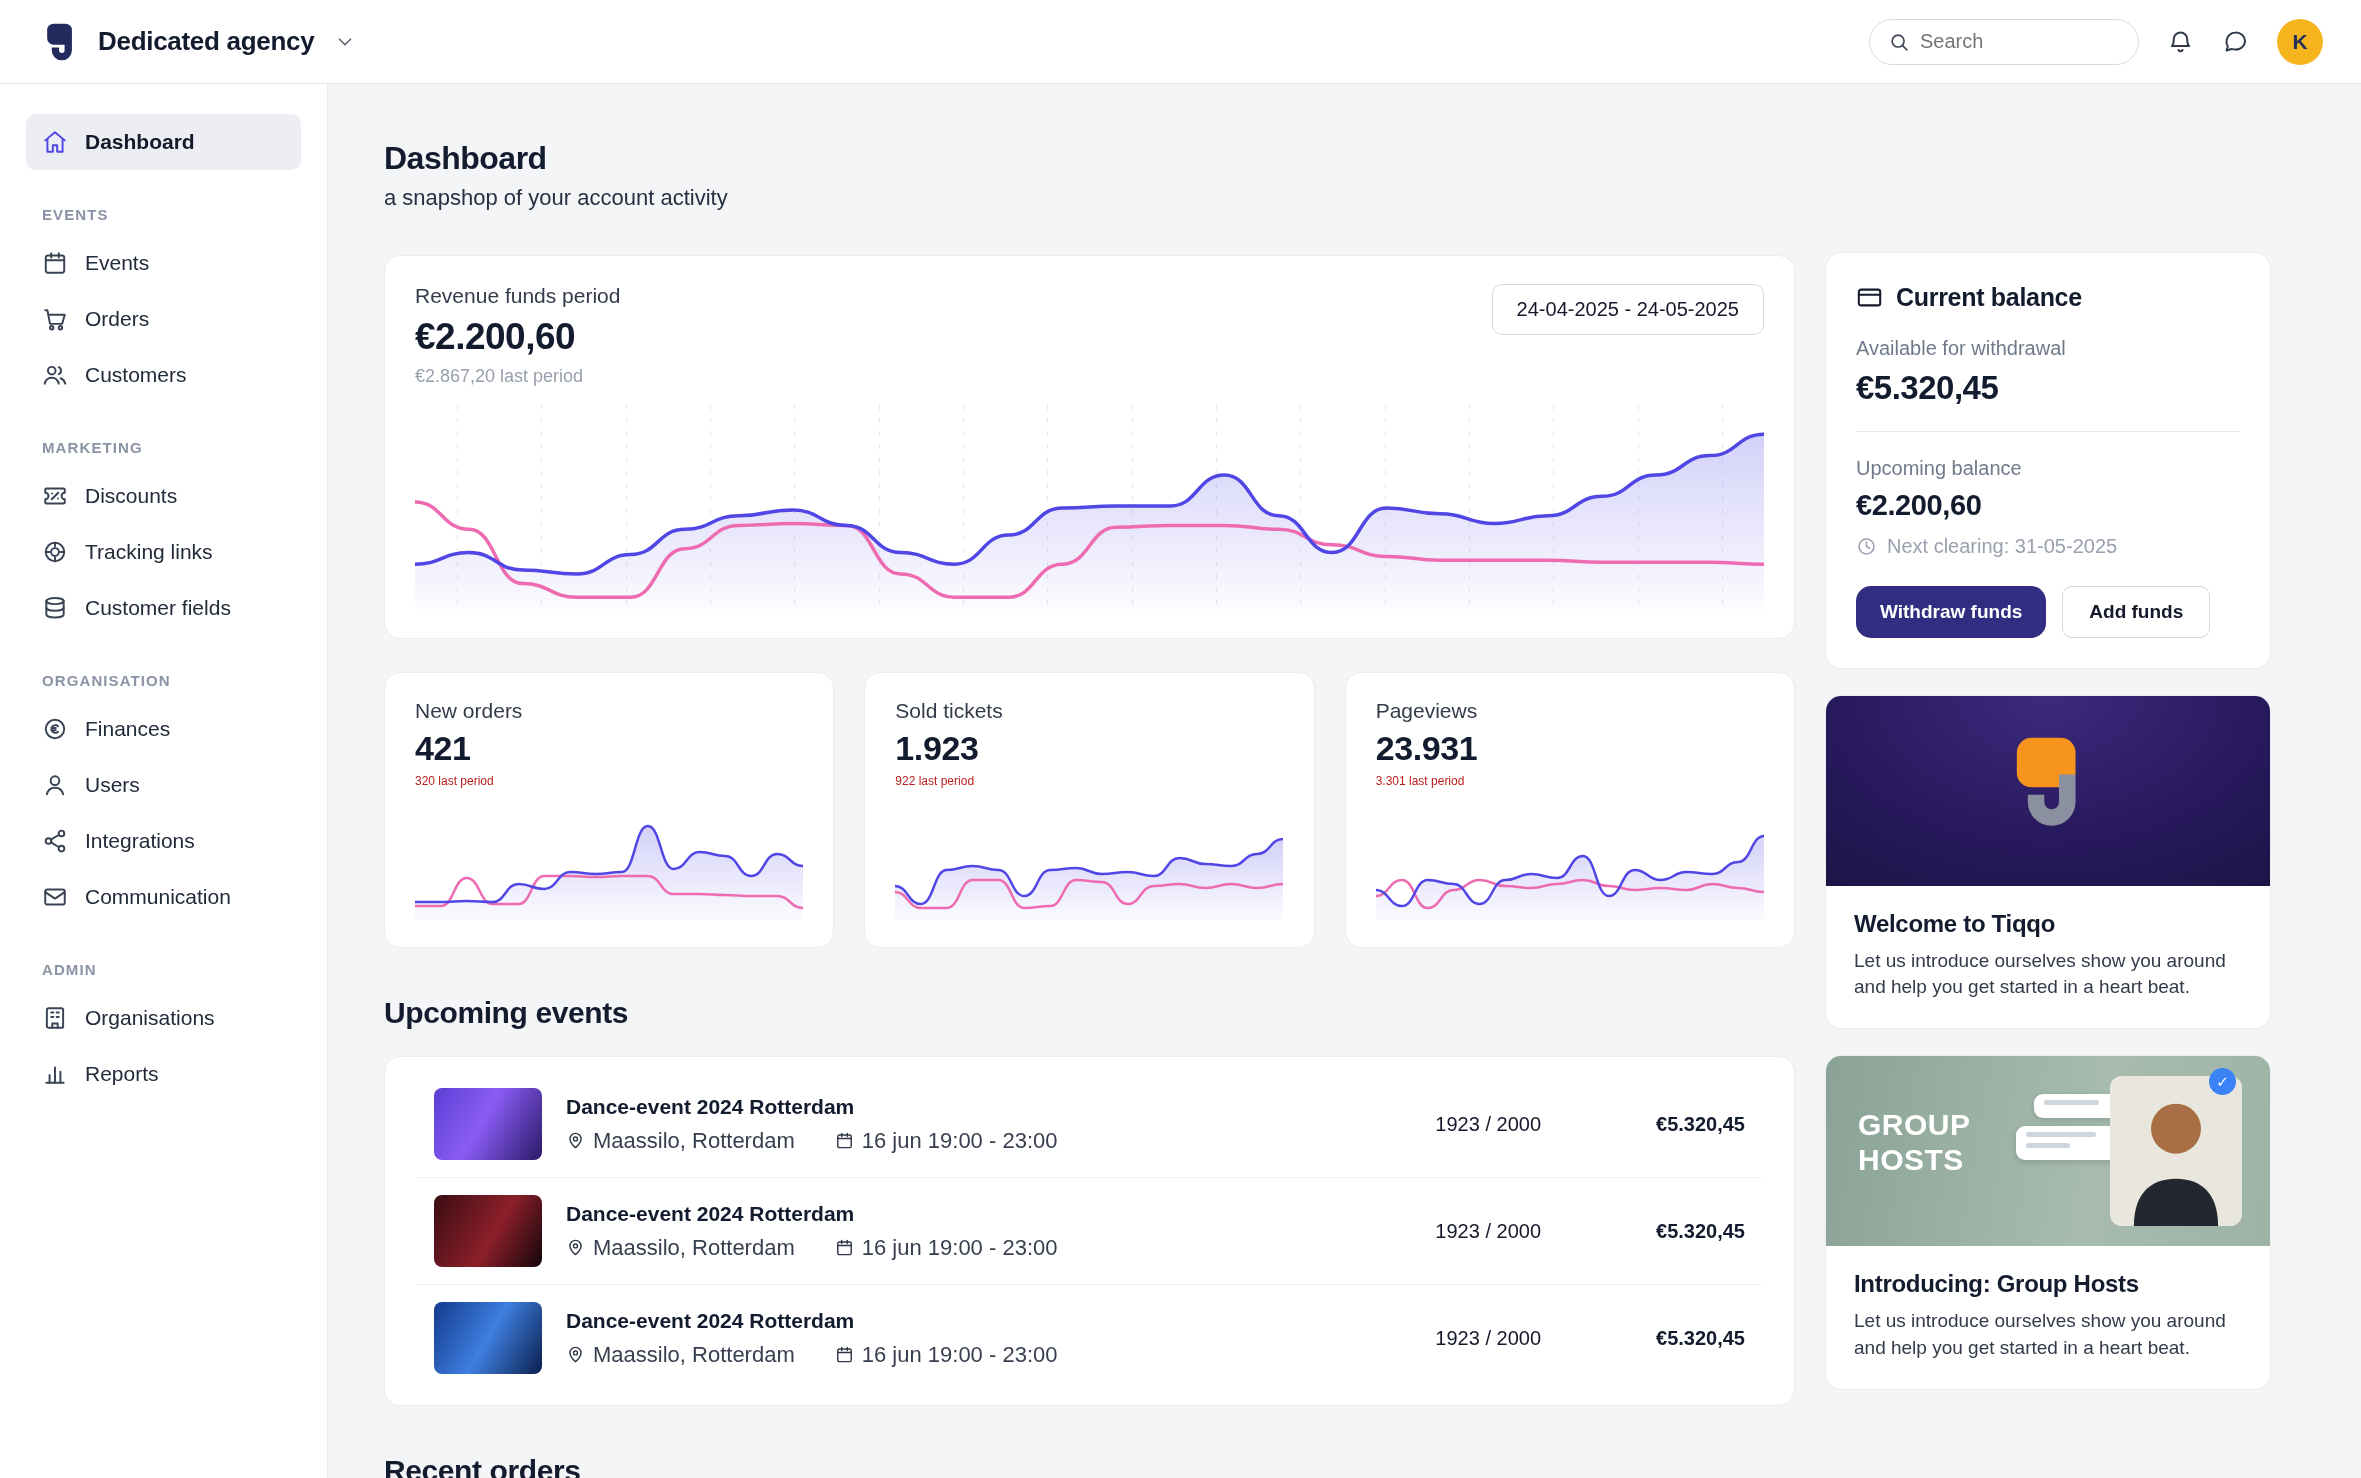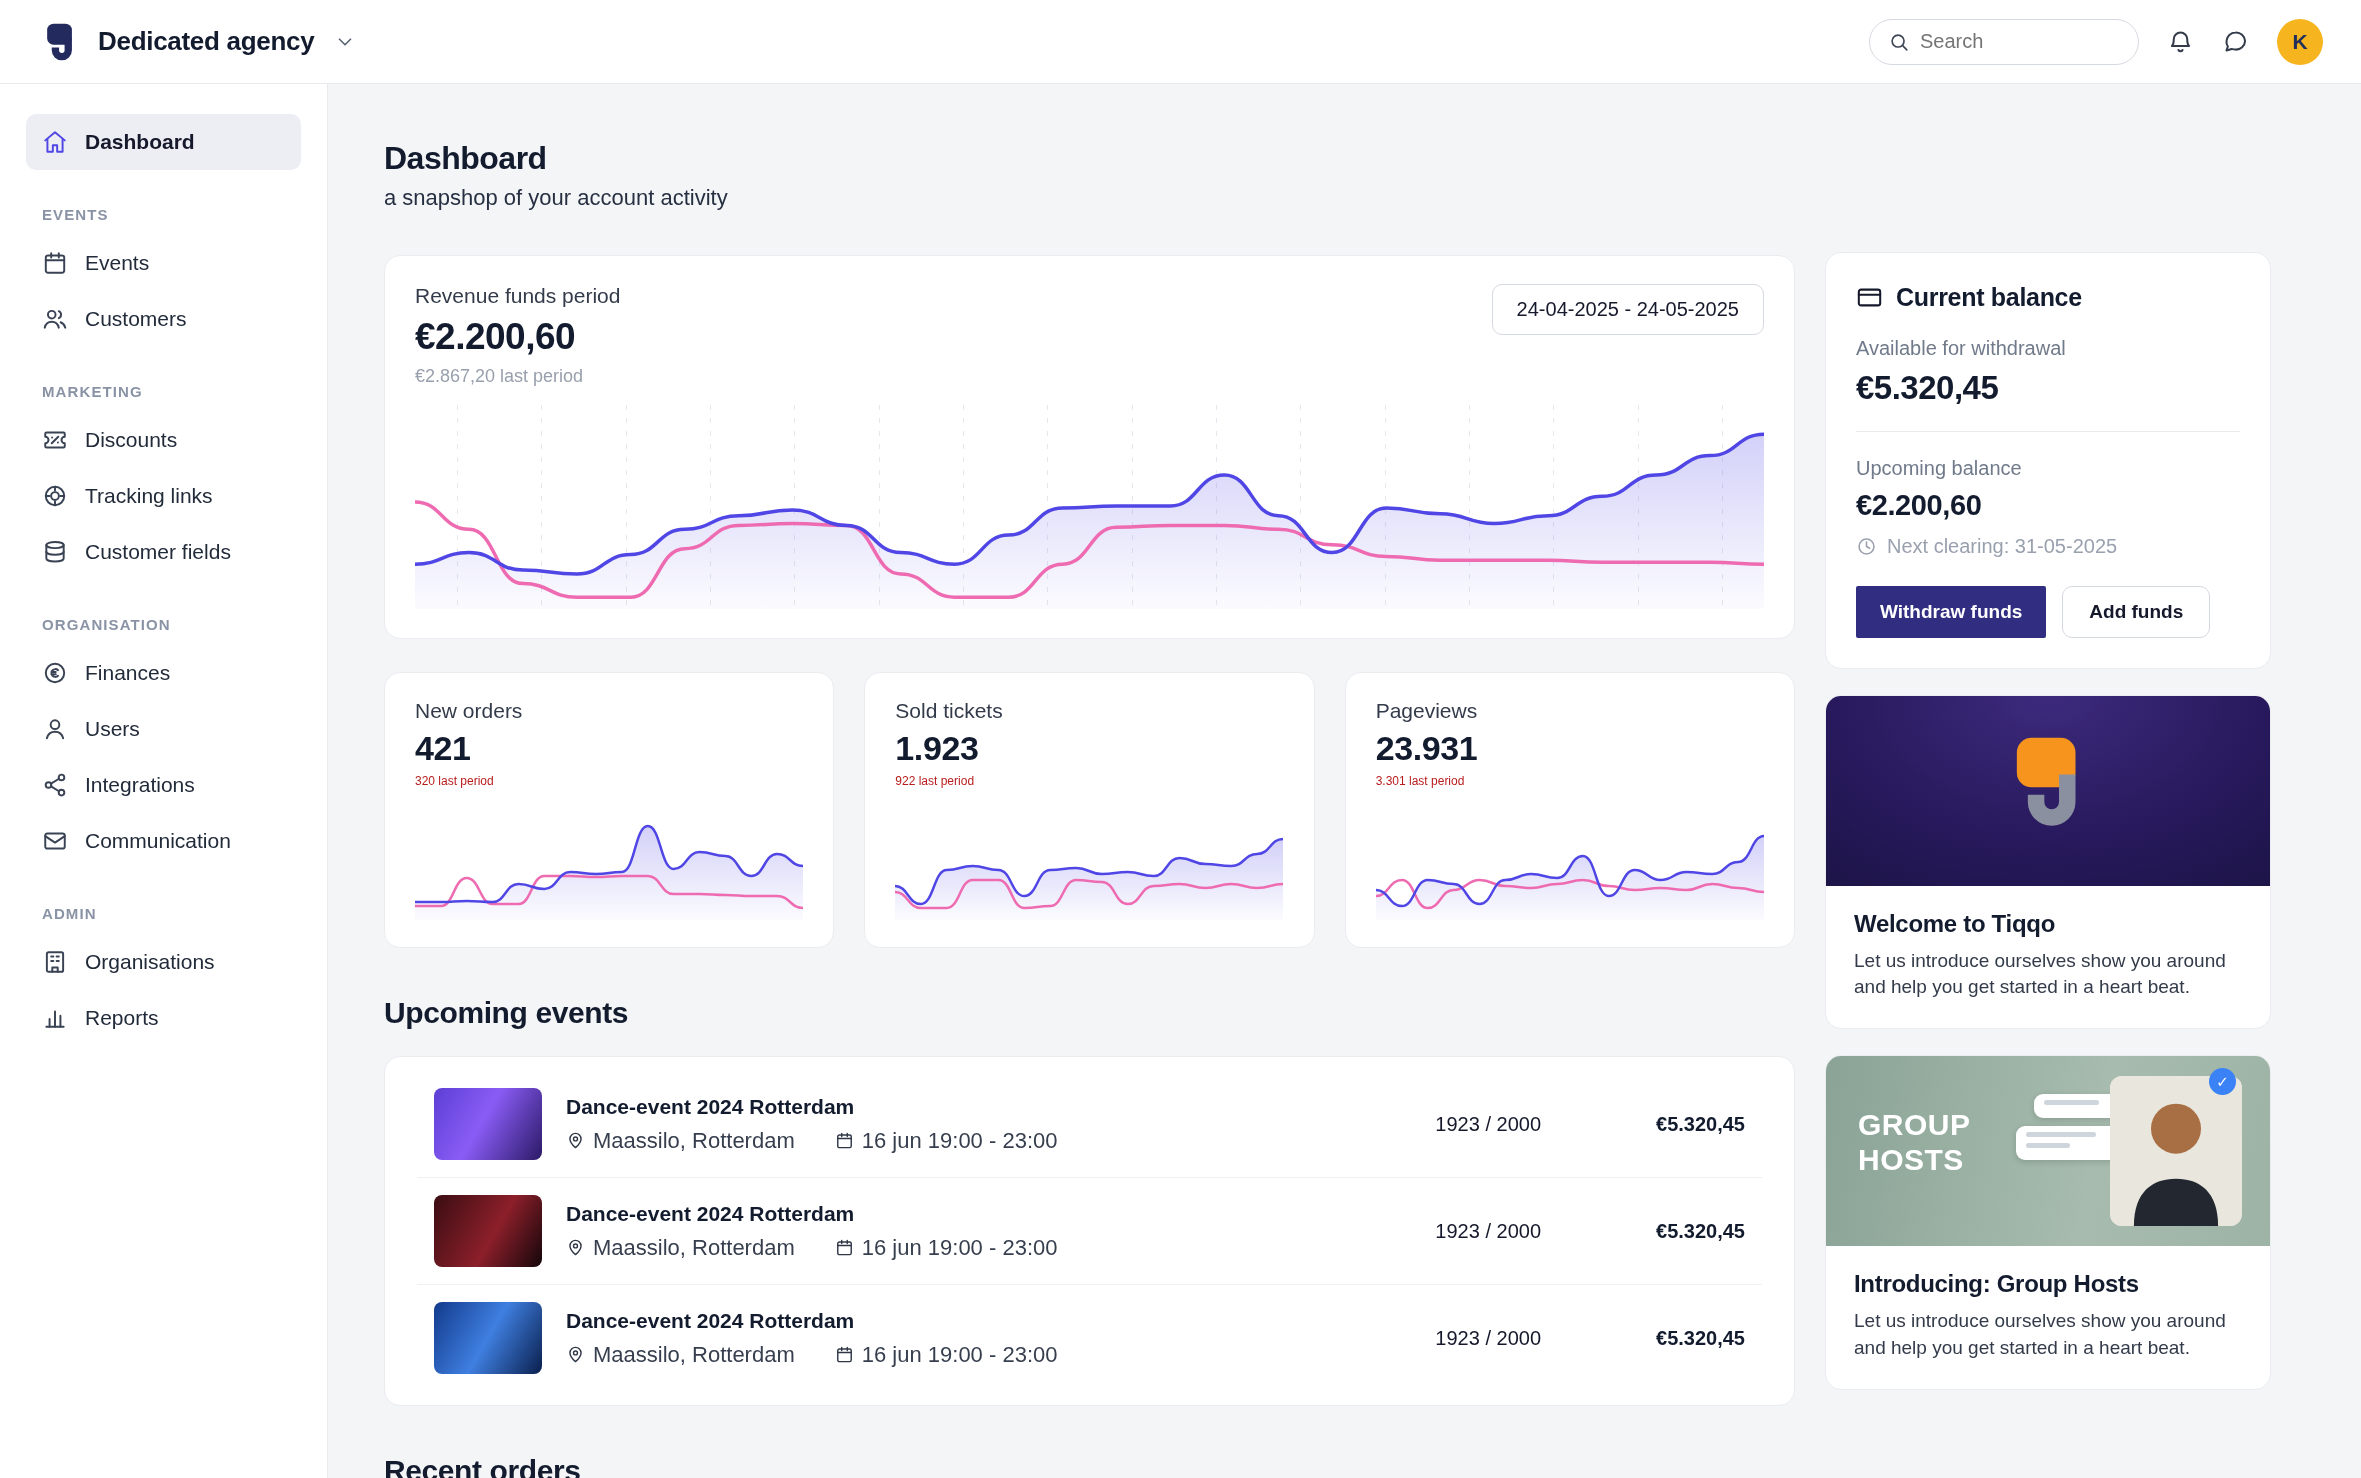--- a/index.html
+++ b/index.html
@@ -77,21 +77,21 @@
   .balance-card{padding:30px}
   .balance-head{display:flex;align-items:center;gap:13px;font-size:25px;font-weight:700;letter-spacing:-.3px}
   .balance-head .icon{width:27px;height:27px;color:#15192b}
   .bal-label{font-size:20px;color:#707a8a;margin-top:25px}
   .bal-value{font-size:33px;font-weight:700;margin-top:9px;letter-spacing:-.5px}
   .bal-divider{border:none;border-top:1px solid #e8eaee;margin-top:24px}
   .bal-value2{font-size:29px;font-weight:700;margin-top:9px;letter-spacing:-.4px}
   .clearing{display:flex;gap:10px;align-items:center;font-size:20px;color:#9aa1ae;margin-top:13px}
   .clearing .icon{width:21px;height:21px}
   .bal-buttons{display:flex;gap:16px;margin-top:28px}
-  .btn-primary{background:#312e81;color:#fff;font-size:19px;font-weight:700;border:none;border-radius:2px;padding:14px 24px;font-family:inherit;cursor:pointer}
+  .btn-primary{background:#312e81;color:#fff;font-size:19px;font-weight:700;border:none;border-radius:15px;padding:14px 24px;font-family:inherit;cursor:pointer}
   .btn-secondary{background:#fff;color:#15192b;font-size:19px;font-weight:700;border:1px solid #d5d9e0;border-radius:10px;padding:14px 26px;font-family:inherit;cursor:pointer}
 
   
   .news-title{font-size:30px;font-weight:700;letter-spacing:-.4px;margin-top:50px}
   .news-card{margin-top:26px;overflow:hidden;cursor:pointer}
   .news-img{height:190px;position:relative}
   .news-img.tiqqo{background:radial-gradient(90% 140% at 50% 0%,#3d2a7d 0%,#27195c 55%,#1a1342 100%);display:flex;align-items:center;justify-content:center}
   .news-img.hosts{background:linear-gradient(100deg,#8aa396 0%,#a7bcae 60%,#9db3a5 100%)}
   .hosts-text{position:absolute;left:32px;top:52px;font-size:30px;font-weight:700;color:#fff;letter-spacing:.5px;line-height:1.15;white-space:pre-line}
   .hosts-photo{position:absolute;right:28px;top:20px;width:132px;height:150px;border-radius:12px;background:#e9e6dd;overflow:hidden}
@@ -161,20 +161,30 @@
 
     <div class="side-section">EVENTS</div>
     <div class="side-item">
       <span class="icon">
           <svg viewBox="0 0 24 24" fill="none" stroke="currentColor" stroke-width="1.8" stroke-linecap="round" stroke-linejoin="round">
             <rect x="3.5" y="5" width="17" height="16" rx="2"></rect>
             <path d="M3.5 9.5h17M8.5 3v4M15.5 3v4"></path>
           </svg>
         </span>
       <span>Events</span>
+    </div>
+    <div class="side-item">
+      <span class="icon">
+          <svg viewBox="0 0 24 24" fill="none" stroke="currentColor" stroke-width="1.8" stroke-linecap="round" stroke-linejoin="round">
+            <path d="M3 4h2l2.4 12.5h11.2L21 8H6"></path>
+            <circle cx="9" cy="20" r="1.6"></circle>
+            <circle cx="17" cy="20" r="1.6"></circle>
+          </svg>
+        </span>
+      <span>Orders</span>
     </div>
     <div class="side-item">
       <span class="icon">
           <svg viewBox="0 0 24 24" fill="none" stroke="currentColor" stroke-width="1.8" stroke-linecap="round" stroke-linejoin="round">
             <circle cx="9" cy="8" r="3.5"></circle>
             <path d="M2.5 20c.8-3.5 3.4-5.5 6.5-5.5s5.7 2 6.5 5.5"></path>
             <path d="M15.5 4.8a3.5 3.5 0 0 1 0 6.4M17.2 15c2.2.8 3.6 2.4 4.3 5"></path>
           </svg>
         </span>
       <span>Customers</span>

